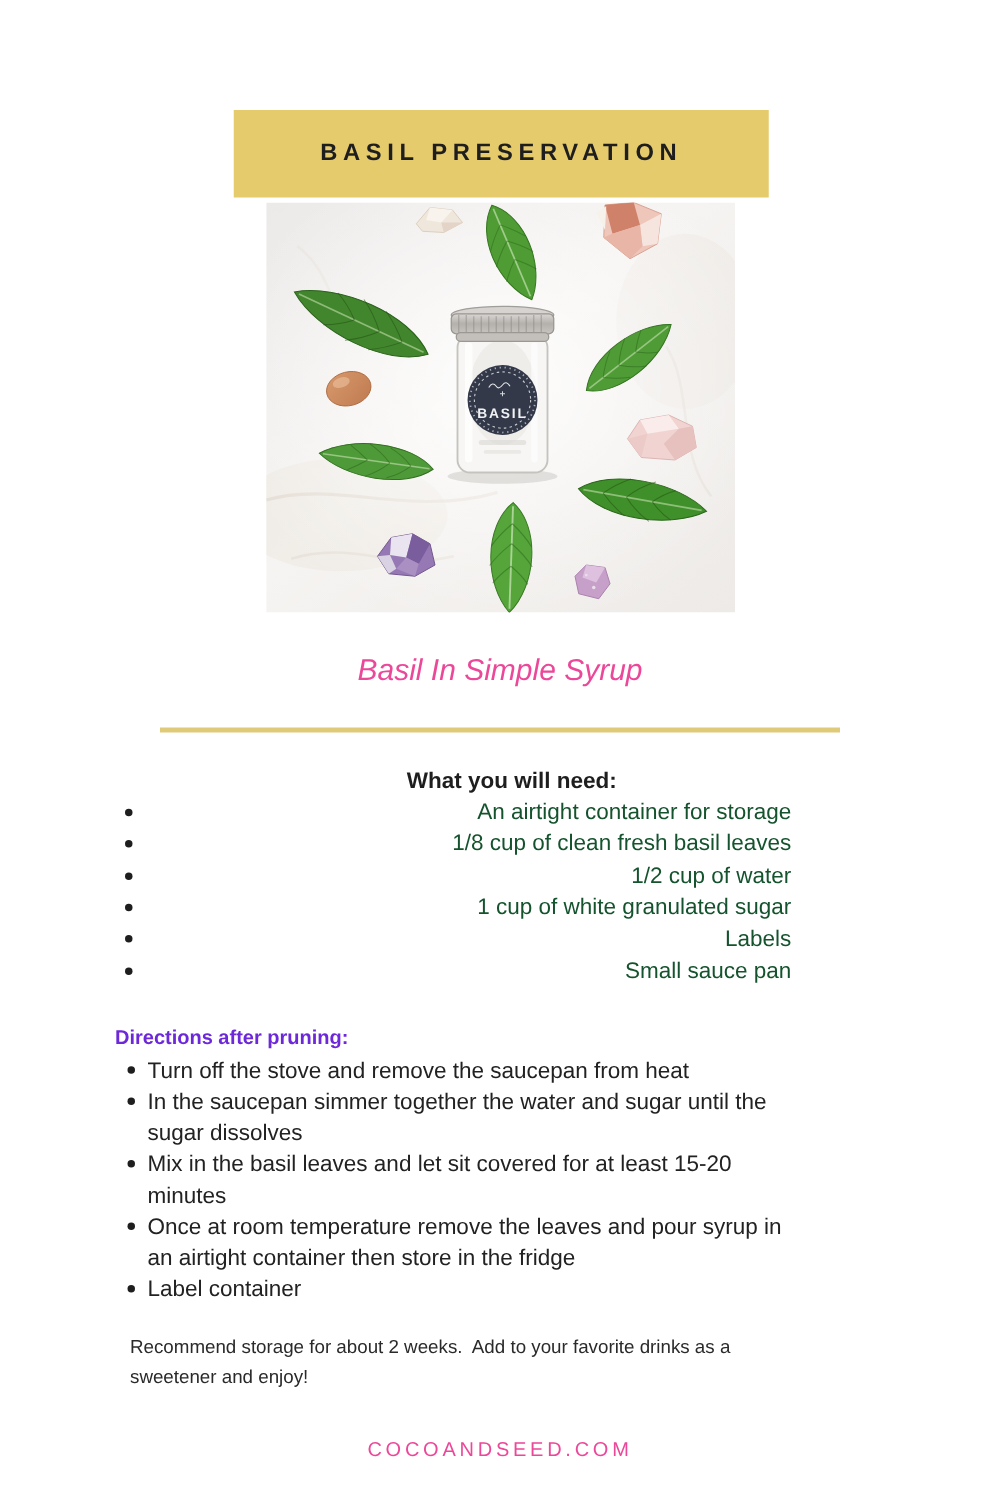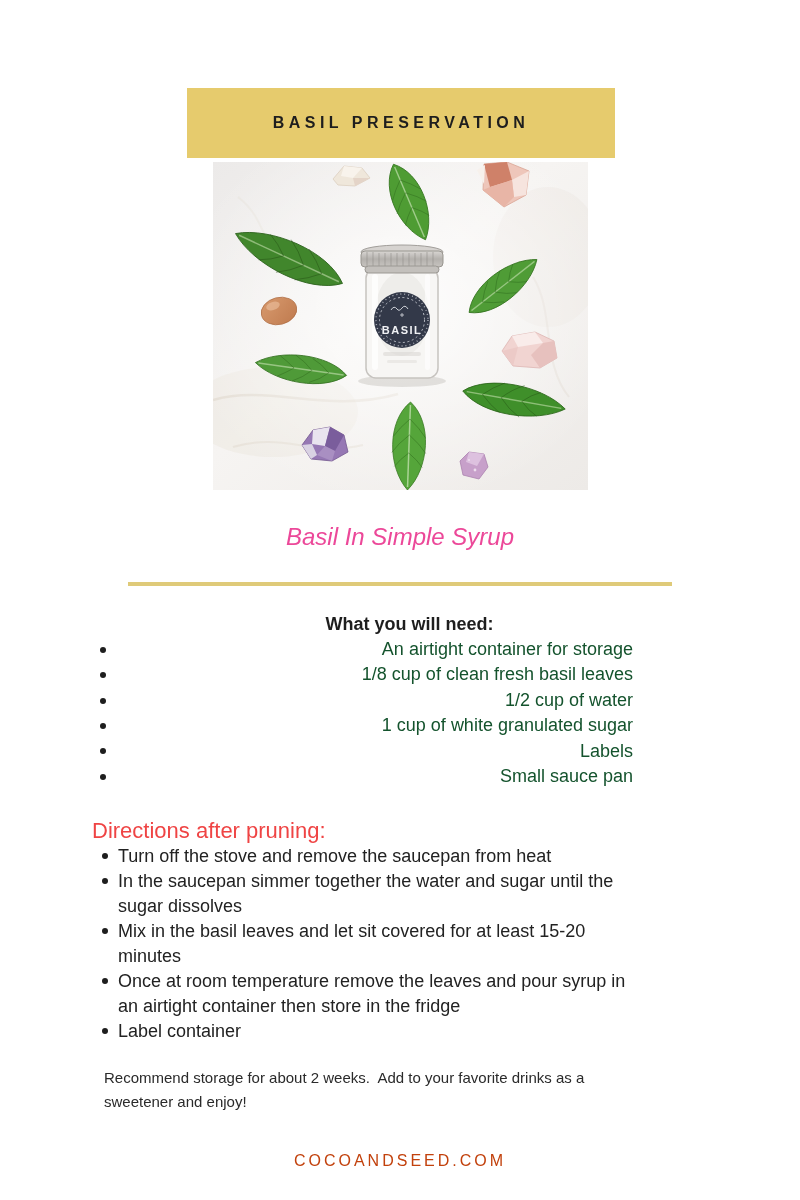--- a/index.html
+++ b/index.html
@@ -7,21 +7,21 @@
   body { font-family:"Liberation Sans", sans-serif; color:#212121; }
   .page {
     position:relative; width:800px; height:1200px; margin:0 auto;
     background:#ffffff; overflow:hidden;
   }
   .banner {
     position:absolute; left:187px; top:88px; width:428px; height:70px;
     background:#e6cb6d; display:flex; align-items:center; justify-content:center;
   }
   .banner-label {
-    font-size:16px; font-weight:700; letter-spacing:4.5px; color:#1e1e1e;
+    font-size:19px; font-weight:700; letter-spacing:4.5px; color:#1e1e1e;
     white-space:nowrap;
   }
   .photo {
     position:absolute; left:213px; top:162px; width:375px; height:328px;
   }
   .photo svg { display:block; }
   .recipe-title {
     position:absolute; left:0; top:521px; width:800px; text-align:center;
     font-size:24px; font-style:italic; font-weight:500; color:#ec4899;
     line-height:32px;
@@ -39,41 +39,41 @@
   }
   ul.needs-list li {
     position:relative; text-align:right; font-size:18px; line-height:25.4px;
     color:#14532d;
   }
   ul.needs-list li::before {
     content:''; position:absolute; left:8px; top:50%; margin-top:-3px;
     width:6px; height:6px; border-radius:50%; background:#1e1e1e;
   }
   .directions-heading {
-    position:absolute; left:92px; top:818px; font-size:22px; font-weight:400;
-    line-height:25px; color:#ef4444;
+    position:absolute; left:92px; top:818px; font-size:16px; font-weight:700;
+    line-height:25px; color:#6d28d9;
   }
   ul.directions-list {
     position:absolute; left:92px; top:844px; width:545px; list-style:none;
   }
   ul.directions-list li {
     position:relative; padding-left:26px; font-size:18px; line-height:25px;
     color:#222222;
   }
   ul.directions-list li::before {
     content:''; position:absolute; left:10px; top:9px;
     width:6px; height:6px; border-radius:50%; background:#1e1e1e;
   }
   .storage-note {
     position:absolute; left:92px; top:1066px; width:525px;
     font-size:15px; line-height:24px; color:#2a2a2a; white-space:pre-wrap;margin-left:12px;
   }
   .website-footer {
     position:absolute; left:0; top:1152px; width:800px; text-align:center;
-    font-size:16px; font-weight:400; letter-spacing:3px; color:#c2410c;
+    font-size:16px; font-weight:400; letter-spacing:3px; color:#ec4899;
   }
 </style>
 </head>
 <body>
 
 <div class="page">
 
   <div class="banner">
     <div class="banner-label">BASIL PRESERVATION</div>
   </div>

